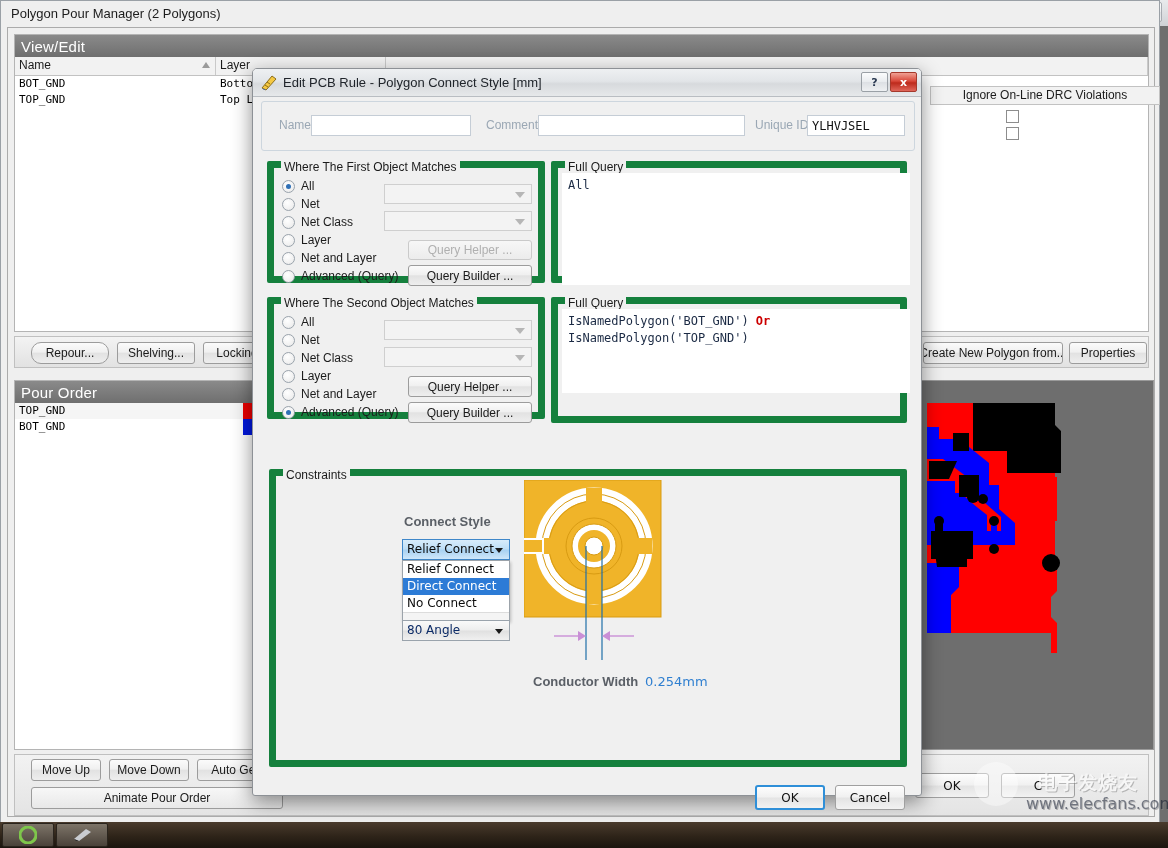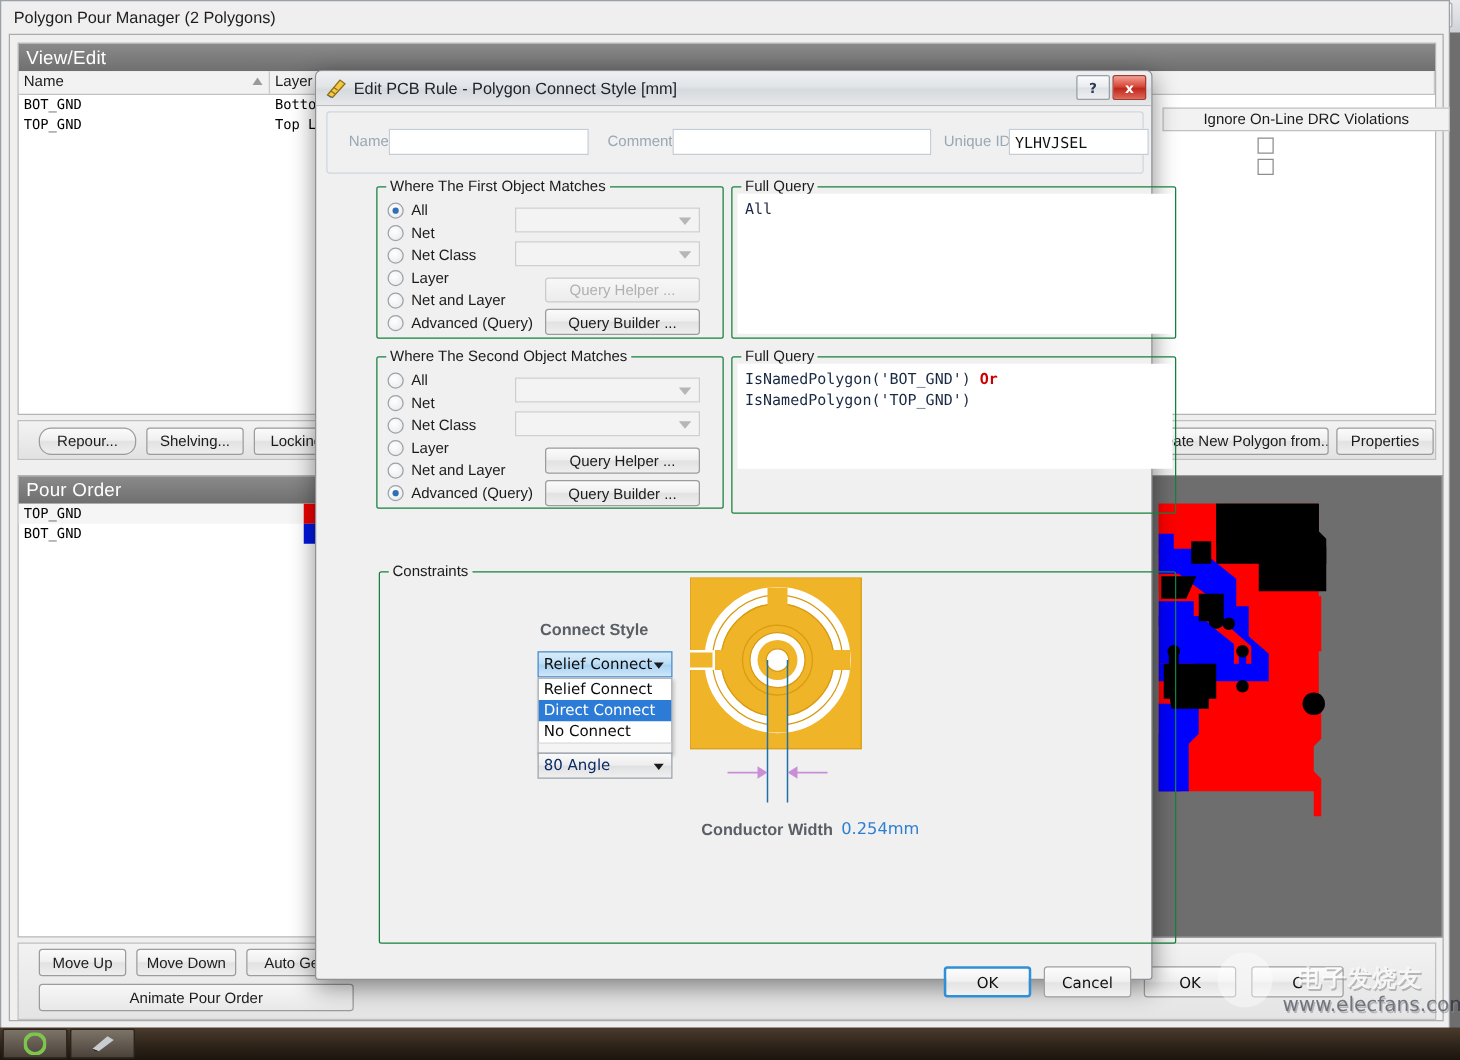--- a/index.html
+++ b/index.html
@@ -139,21 +139,21 @@
   }
 
   
   .pcb-canvas {
     position: absolute; left: 906px; top: 352px; width: 240px; height: 370px;
     background: #6e6e6e; border: 1px solid #9a9a9a; overflow: hidden;
   }
 
   
   .dlg {
-    position: absolute; left: 252px; top: 56px; width: 670px; height: 728px;
+    position: absolute; left: 252px; top: 68px; width: 670px; height: 728px;
     background: #f0f0f0;
     border: 1px solid #8d9196;
     border-radius: 5px 5px 3px 3px;
     box-shadow: 0 6px 20px rgba(0,0,0,.45);
   }
   .dlg-title {
     height: 28px;
     background: linear-gradient(180deg,#eef0f2 0%, #e2e5e8 45%, #d7dadd 55%, #e6e8ea 100%);
     border-bottom: 1px solid #b9bdc2;
     border-radius: 4px 4px 0 0;
@@ -180,21 +180,21 @@
     border: 1px solid #cdd6de; border-radius: 3px; background: #f0f0f0;
   }
   .lbl-dim { color: #9aa7b4; font-size: 12px; }
   .tbox {
     background: #ffffff; border: 1px solid #c5cdd6; height: 21px;
     font-size: 12px; color: #111; padding: 2px 4px;
     font-family: "DejaVu Sans Mono", monospace;
   }
 
   
-  .grp { position: absolute; border: 1px solid #15803d; border-radius: 2px; margin-left: 34px; }
+  .grp { position: absolute; border: 7px solid #15803d; border-radius: 2px; }
   .grp-title {
     position: absolute; top: -8px; left: 7px; background: #f0f0f0;
     padding: 0 3px; font-size: 12px; color: #1b1b1b;
   }
   .radio-row { display: flex; align-items: center; height: 18px; }
   .radio {
     width: 13px; height: 13px; border-radius: 50%;
     background: radial-gradient(circle at 40% 35%, #ffffff 0%, #f1f1f1 60%, #e4e4e4 100%);
     border: 1px solid #9aa3ac; margin-right: 6px; position: relative; flex: none;
   }
@@ -467,21 +467,21 @@
     </div>
 
     <div class="dlg-body">
 
       <div class="hdr-box">
         <div class="lbl-dim" style="position:absolute;left:17px;top:16px;">Name</div>
         <input class="tbox" style="position: absolute; left: 49px; top: 13px; width: 160px;" value="">
         <div class="lbl-dim" style="position:absolute;left:224px;top:16px;">Comment</div>
         <input class="tbox" style="position: absolute; left: 276px; top: 13px; width: 207px;" value="">
         <div class="lbl-dim" style="position:absolute;left:493px;top:16px;">Unique ID</div>
-        <input class="tbox" style="position: absolute; left: 545px; top: 13px; width: 112px;" value="YLHVJSEL">
+        <input class="tbox" style="position: absolute; left: 545px; top: 13px; width: 98px;" value="YLHVJSEL">
       </div>
 
       <div class="grp" style="left:6px;top:60px;width:278px;height:122px;">
         <div class="grp-title">Where The First Object Matches</div>
 
         <div style="position:absolute;left:8px;top:9px;">
           <div class="radio-row">
             <span class="radio on"></span>
             <span class="radio-lbl">All</span>
           </div>

